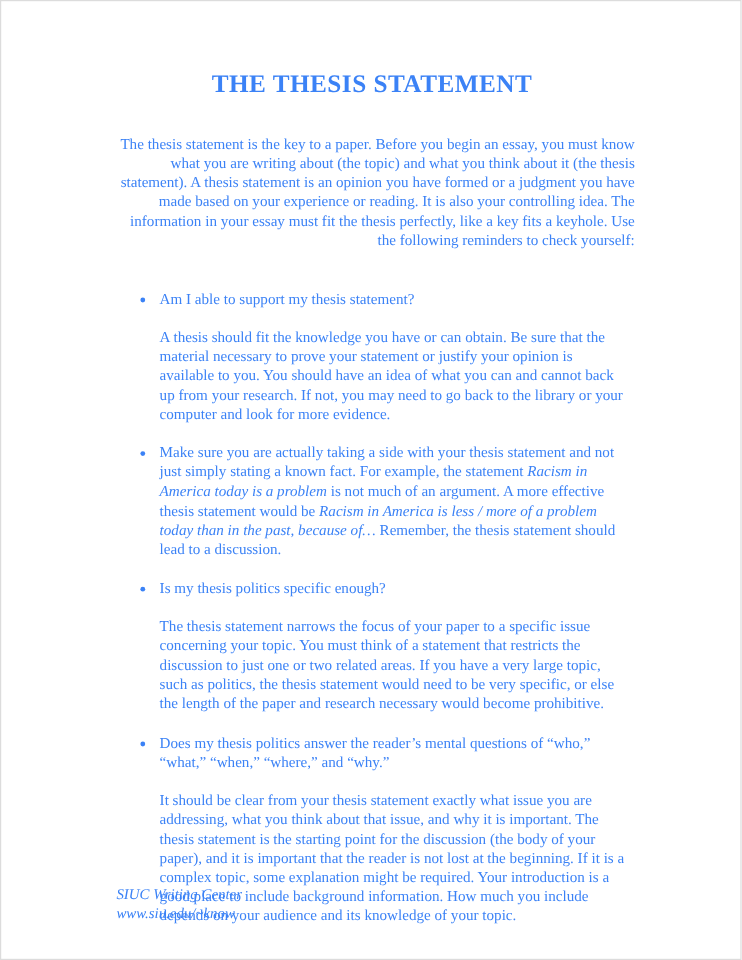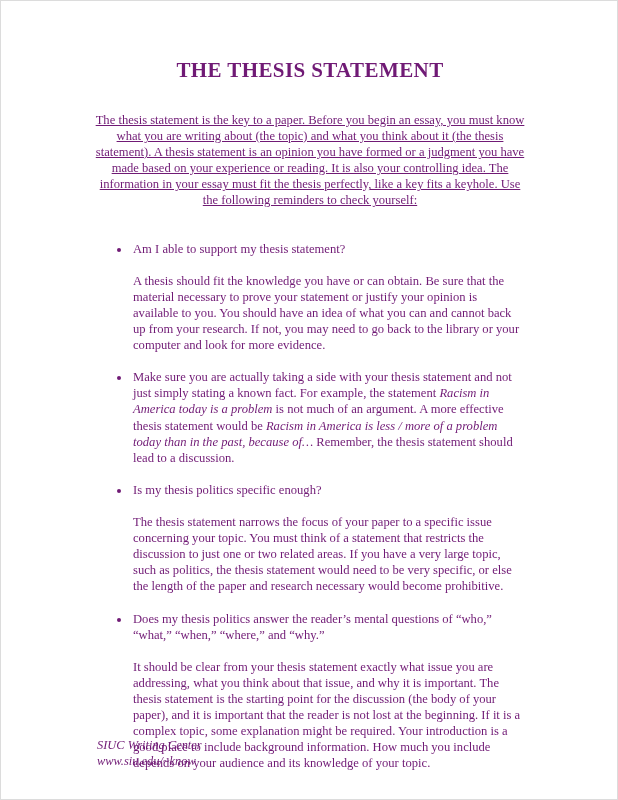--- a/index.html
+++ b/index.html
@@ -12,34 +12,33 @@
     height: 800px;
     margin: 0 auto;
     background: #ffffff;
     border: 1px solid #dcdcdc;
     box-sizing: border-box;
     position: relative;
     padding: 56px 88px 0 90px;
     font-family: "Liberation Serif", "DejaVu Serif", serif;
     font-size: 12.6px;
     line-height: 1.28;
-    color: #701a75;
+    color: #3b82f6;
   }
   h1.doc-title {
     font-family: "Liberation Serif", "DejaVu Serif", serif;
     font-size: 21px;
     font-weight: bold;
     text-align: center;
     letter-spacing: 0.4px;
     margin: 0 0 28px 0;
   }
   p.intro {
     margin: 0 0 32px 0;
-    text-align: center;
-    text-decoration: underline;
+    text-align: right;
   }
   ul.reminders {
     margin: 0;
     padding: 0 0 0 40px;
     list-style: disc outside;
   }
   ul.reminders li {
     margin: 0 4px 16px 0;
     padding-left: 2px;
   }

